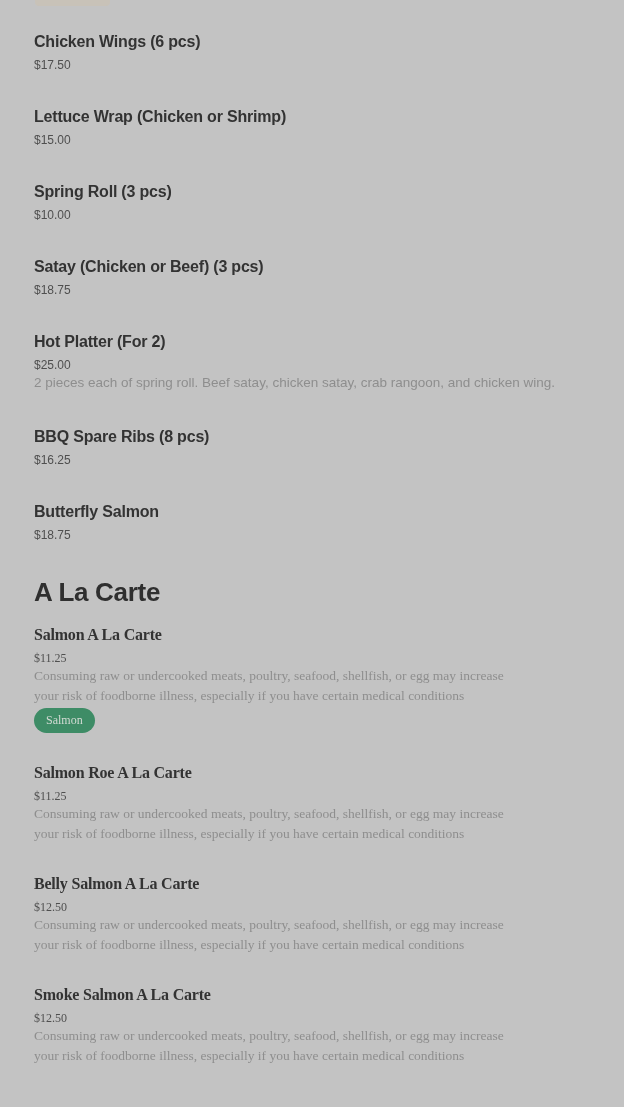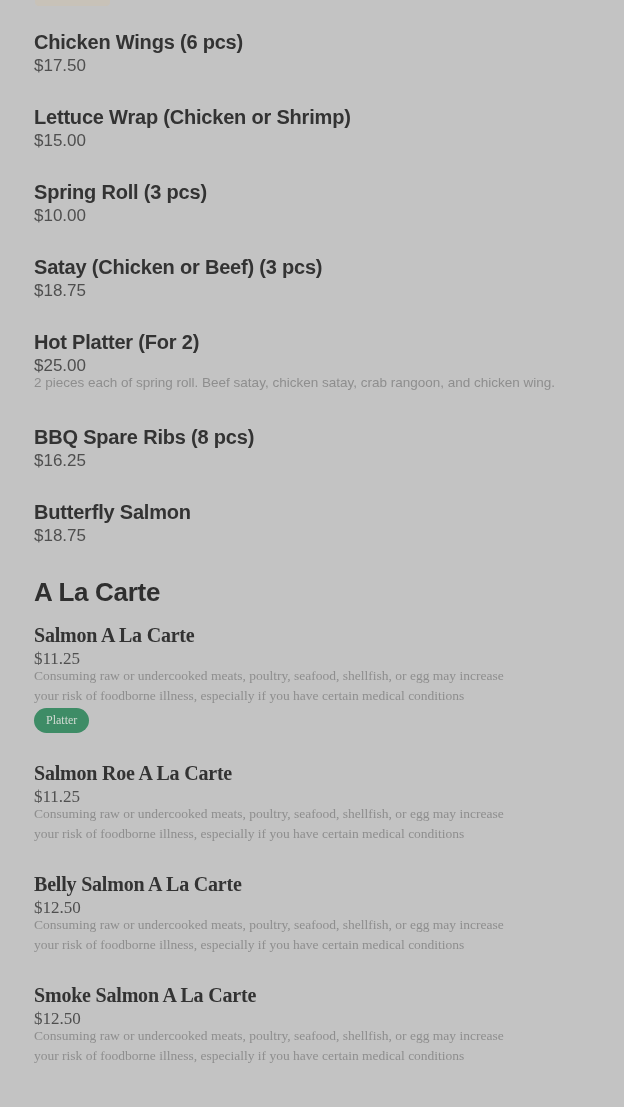--- a/index.html
+++ b/index.html
@@ -37,28 +37,28 @@
     line-height:30px;
     margin:26px 0 18px 0;
   }
   .menu-section:first-child .section-title{display:none;}
   .menu-item{
     margin-bottom:34px;
     cursor:pointer;
   }
   .menu-section:nth-of-type(2) .menu-item{margin-bottom:30px;font-family:Liberation Serif, serif;}
   .item-name{
-    font-size:20px;
+    font-size:16px;
     font-weight:700;
     letter-spacing:-0.2px;
     color:var(--name-color);
     line-height:20px;
   }
   .item-price{
-    font-size:17px;
+    font-size:12px;
     color:var(--price-color);
     line-height:15px;
     margin-top:6px;
   }
   .item-desc{
     font-size:13.5px;
     color:var(--desc-color);
     line-height:20px;
     max-width:590px;
     white-space:pre-line;
@@ -130,21 +130,21 @@
   </section>
 
   <section class="menu-section">
     <h2 class="section-title">A La Carte</h2>
     <div class="items">
   <div class="menu-item">
     <div class="item-name">Salmon A La Carte</div>
     <div class="item-price">$11.25</div>
     <div class="item-desc">Consuming raw or undercooked meats, poultry, seafood, shellfish, or egg may increase
 your risk of foodborne illness, especially if you have certain medical conditions</div>
-    <div class="item-badge">Platter</div>
+    <div class="item-badge">Salmon</div>
   </div>
 
   <div class="menu-item">
     <div class="item-name">Salmon Roe A La Carte</div>
     <div class="item-price">$11.25</div>
     <div class="item-desc">Consuming raw or undercooked meats, poultry, seafood, shellfish, or egg may increase
 your risk of foodborne illness, especially if you have certain medical conditions</div>
 
   </div>
 

